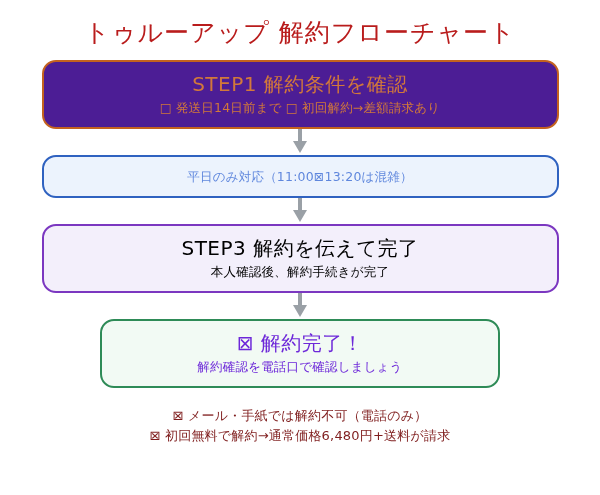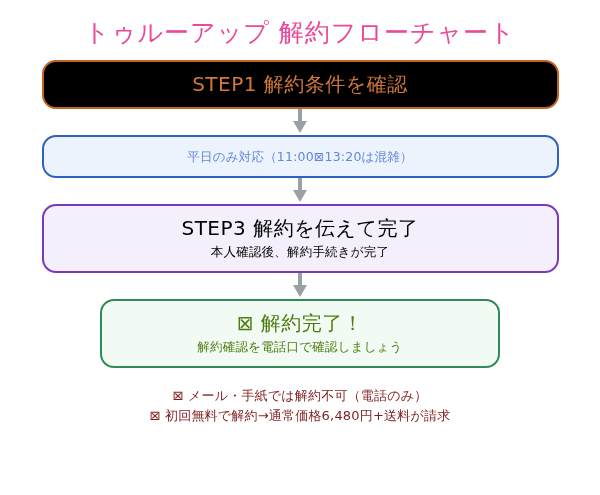--- a/index.html
+++ b/index.html
@@ -21,21 +21,21 @@
   }
 
   
   .header {
     padding-top: 17px;
     text-align: center;
   }
   .title {
     font-size: 25px;
     letter-spacing: 1px;
-    color: #ec4899;
+    color: #b91c1c;
     font-weight: 400;
     line-height: 1.25;
   }
   .subtitle {
     margin-top: 7px;
     font-size: 12px;
     color: #9aa0a6;
     letter-spacing: 1px;
     font-weight: 400;
   }
@@ -62,35 +62,35 @@
     line-height: 1.3;
     letter-spacing: 0.5px;
   }
   .box .sub {
     font-size: 12.5px;
     margin-top: 3px;
     line-height: 1.35;
     letter-spacing: 0.2px;
   }
 
-  .box-step1 { border-color: #c4621f; background: #000000; }
+  .box-step1 { border-color: #c4621f; background: #4c1d95; }
   .box-step1 .head, .box-step1 .sub { color: #d2783a; }
 
   .box-step2 { border-color: #2f62c0; background: #ecf3fd; }
   .box-step2 .head, .box-step2 .sub { color: #5f87dd; }
 
   .box-step3 { border-color: #7b37c0; background: #f3effb; }
   .box-step3 .head, .box-step3 .sub { color: #000000; }
 
   .box-done {
     width: 400px;
     border-color: #2e8b57;
     background: #f2faf4;
   }
-  .box-done .head, .box-done .sub { color: #4d7c0f; }
+  .box-done .head, .box-done .sub { color: #6d28d9; }
 
   
   .arrow {
     width: 100%;
     height: 26px;
     display: flex;
     justify-content: center;
     align-items: center;
   }
   .arrow svg { display: block; }
@@ -114,20 +114,21 @@
 <div class="page">
 
   <div class="header">
     <div class="title">トゥルーアップ 解約フローチャート</div>
   </div>
 
   <div class="flow">
 
     <div class="box box-step1">
       <div class="head">STEP1 解約条件を確認</div>
+      <div class="sub">□ 発送日14日前まで  □ 初回解約→差額請求あり</div>
     </div>
 
     <div class="arrow">
       <span>
         <svg width="18" height="26" viewBox="0 0 18 26">
           <rect x="7" y="0" width="4" height="13" fill="#9aa0a6"></rect>
           <polygon points="2,12 16,12 9,24" fill="#9aa0a6"></polygon>
         </svg>
       </span>
     </div>

